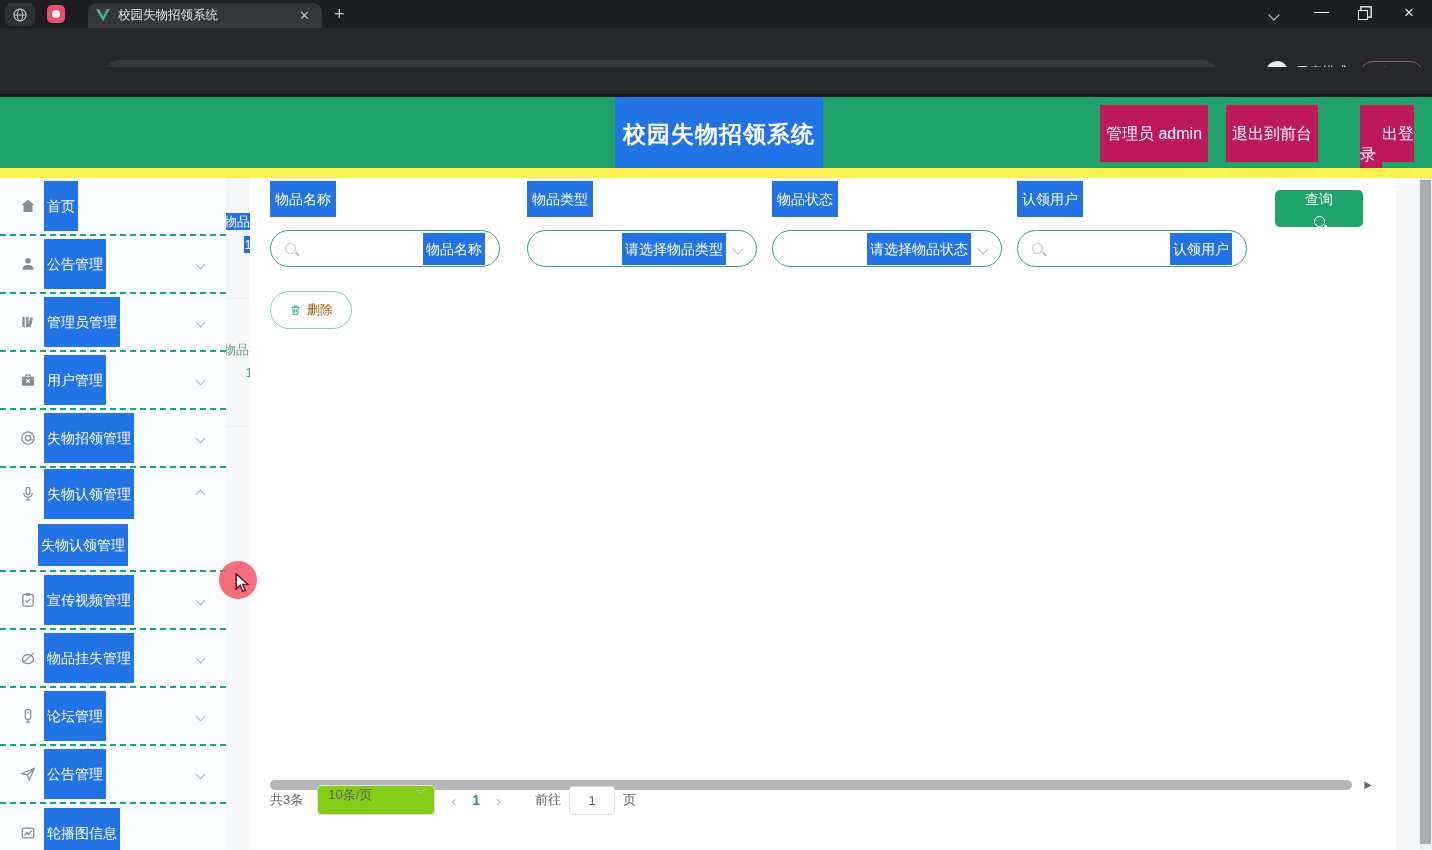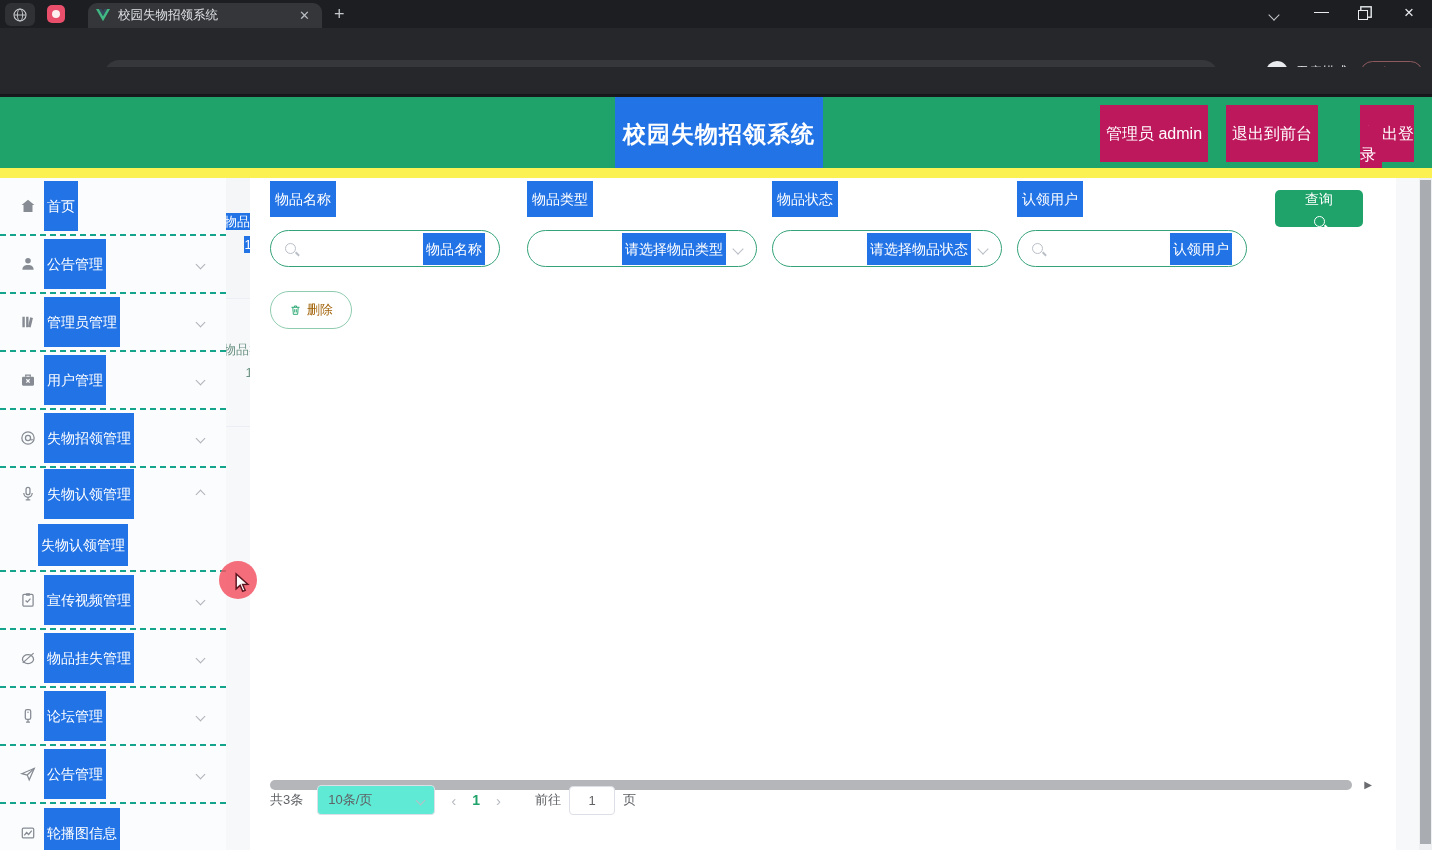--- a/index.html
+++ b/index.html
@@ -107,21 +107,21 @@
   
   .hscroll { left:270px; top:779px; width:1104px; height:12px; }
   .hthumb { position:absolute; left:0; top:1px; width:1082px; height:10px; background:#b4b6ba; border-radius:5px; }
   .harrow { position:absolute; right:2px; top:0; font-size:10px; color:#6a6c70; }
   .vscroll { left:1419px; top:178px; width:13px; height:672px; background:#eef0f2; }
   .vthumb { position:absolute; left:1px; top:2px; width:11px; height:664px; background:#a9adb2; }
 
   
   .pager { left:270px; top:784px; height:32px; display:flex; align-items:center; font-size:13px; color:#606266; }
   .pg-total { margin-right:14px; }
-  .pg-select { width:118px; height:30px; border:1px solid #dcdfe6; border-radius:4px; display:flex; align-items:center; justify-content:space-between; padding:0 10px; background:#5eead4; }
+  .pg-select { width:118px; height:30px; border:1px solid #dcdfe6; border-radius:4px; display:flex; align-items:flex-start; justify-content:space-between; padding:0 10px; background:#84cc16; }
   .pg-select .dchv { width:7px; height:7px; border-right:1.4px solid #b9bec7; border-bottom:1.4px solid #b9bec7; transform:rotate(45deg); }
   .pg-arrow { color:#b6b9bf; font-size:15px; margin:0 16px; }
   .pg-cur { color:#20a36b; font-size:14px; font-weight:bold; }
   .pg-goto { margin-left:18px; }
   .pg-input { width:46px; height:29px; border:1px solid #dcdfe6; border-radius:4px; display:flex; align-items:center; justify-content:center; margin:0 8px; background:#fff; }
 
   
   .wm { left:155px; top:770px; font-size:47px; font-weight:900; color:#4a4a4a; letter-spacing:3px; z-index:40;
         text-shadow:-2px -2px 0 #fff, 2px -2px 0 #fff, -2px 2px 0 #fff, 2px 2px 0 #fff, 0 2px 0 #fff, 0 -2px 0 #fff, 2px 0 0 #fff, -2px 0 0 #fff; }
   .wmblob { background:rgba(255,255,255,.8); border-radius:4px; z-index:5; }

